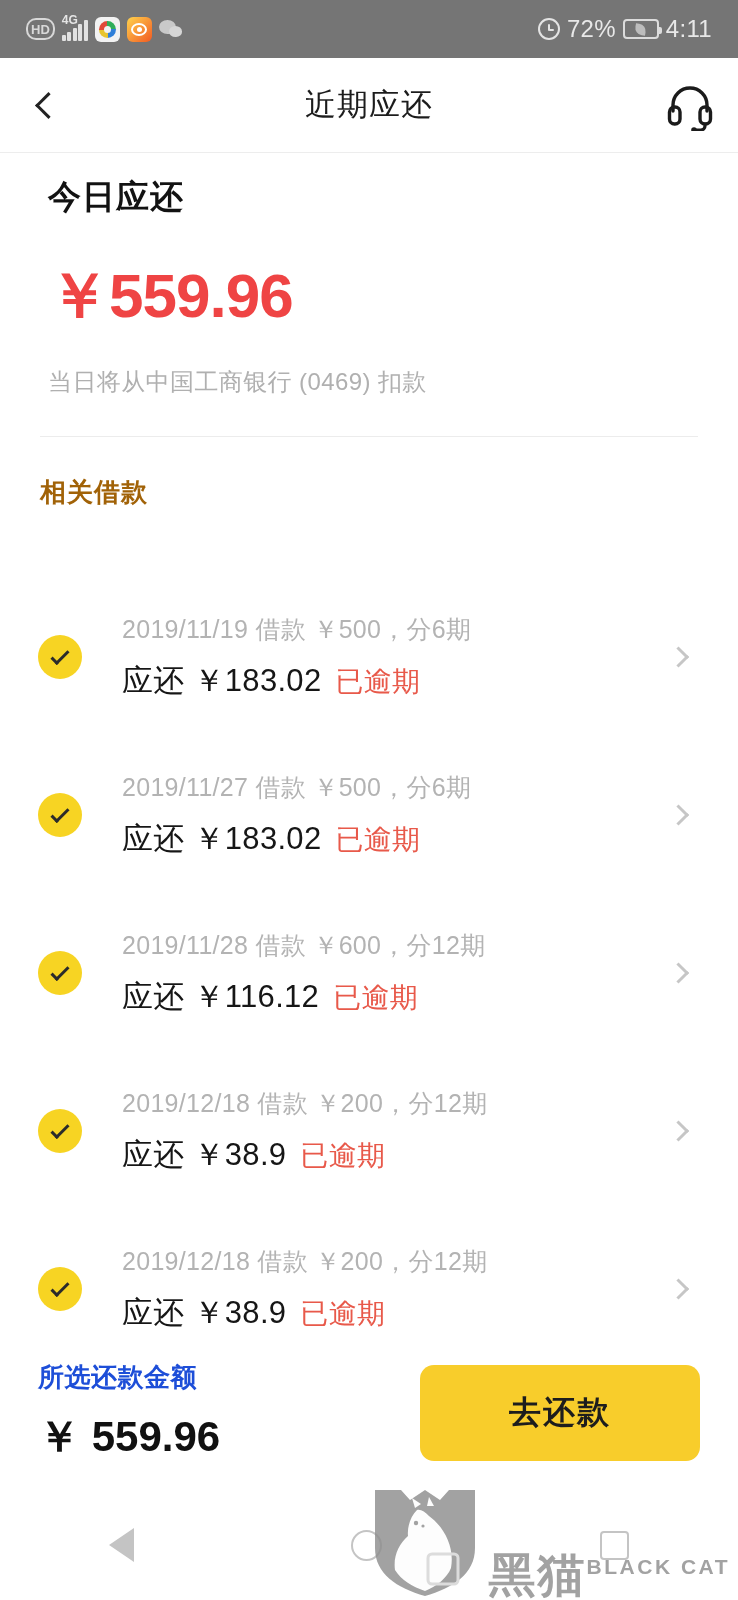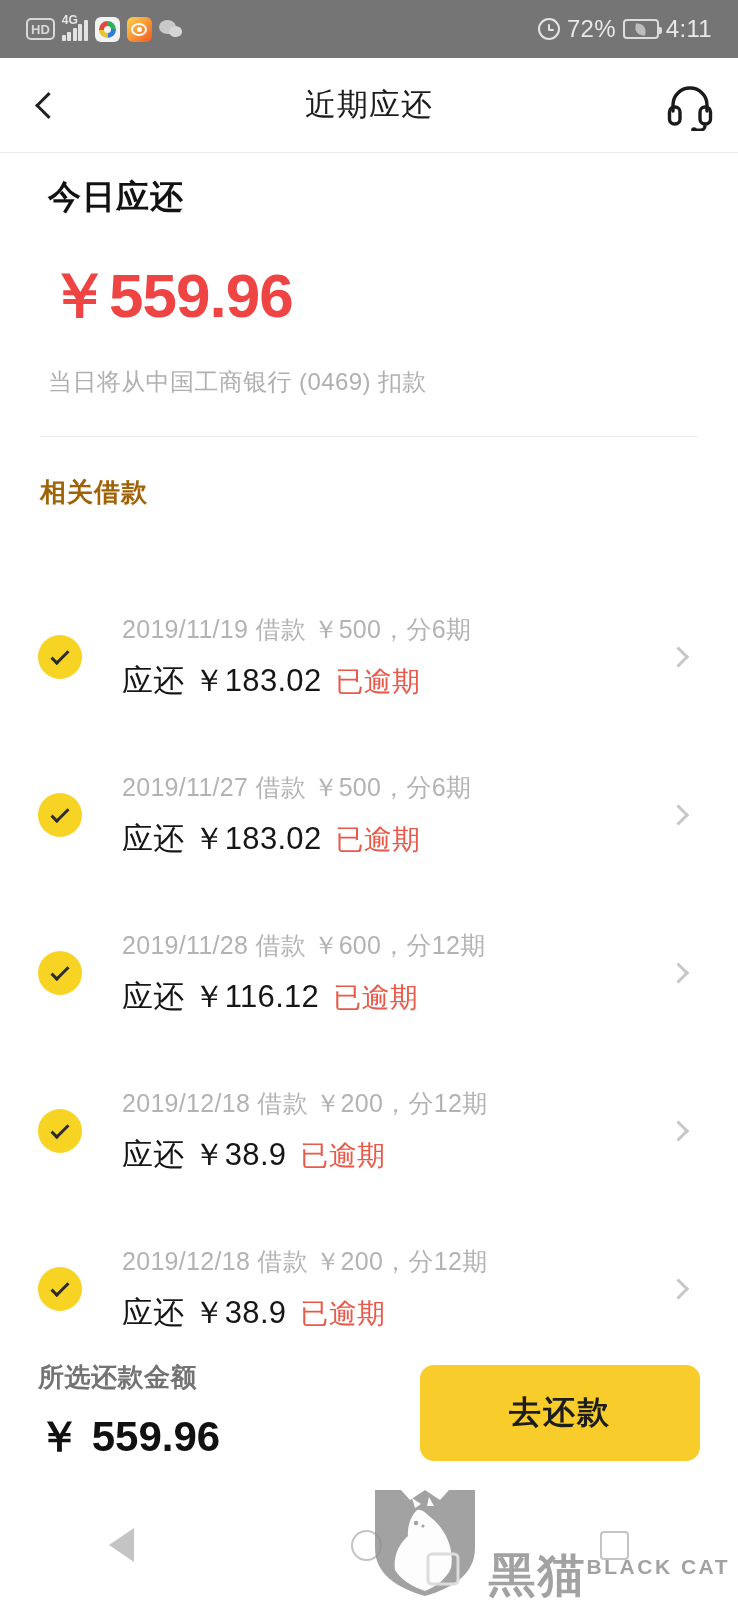--- a/index.html
+++ b/index.html
@@ -24,21 +24,21 @@
     padding: 0 26px;
     color: #e8e8e8;
   }
   #status-left { display: flex; align-items: center; gap: 7px; }
   #status-right {
     margin-left: auto;
     display: flex; align-items: center; gap: 7px;
     font-size: 24px; letter-spacing: .3px;
   }
   .hd-badge {
-    border: 2px solid #d8d8d8; border-radius: 5px;
+    border: 2px solid #d8d8d8; border-radius: 10px;
     font-size: 13px; font-weight: 700; line-height: 1;
     padding: 3px 3px 2px 3px; color: #d8d8d8;
   }
   .sig-wrap { position: relative; display: flex; align-items: flex-end; gap: 1.5px; height: 24px; }
   .sig-wrap .g4 {
     position: absolute; top: -3px; left: 0;
     font-size: 12px; font-weight: 700; color: #e5e5e5; line-height: 1;
   }
   .sig-wrap .bar { width: 4px; background: #e2e2e2; border-radius: 1px; }
   .sig-wrap .bar.b1 { height: 6px; }
@@ -170,21 +170,21 @@
     transform: translateY(-50%) rotate(45deg);
   }
 
   
   #bottom-bar {
     position: absolute; top: 1340px; left: 0;
     width: 738px; height: 145px;
     background: #ffffff;
     display: flex; align-items: center; padding: 0 38px;
   }
-  #selected-label { font-size: 26px; font-weight: 700; color: #737373; letter-spacing: .5px; }
+  #selected-label { font-size: 26px; font-weight: 700; color: #1d4ed8; letter-spacing: .5px; }
   #selected-amount { margin-top: 14px; font-size: 42px; font-weight: 700; color: #111; }
   #repay-btn {
     margin-left: auto;
     width: 280px; height: 96px;
     background: #f8cd2b; border: none; border-radius: 14px;
     font-family: "Liberation Sans", sans-serif;
     font-size: 32px; font-weight: 700; color: #1d1d1d; letter-spacing: 2px;
     cursor: pointer;
   }
 

